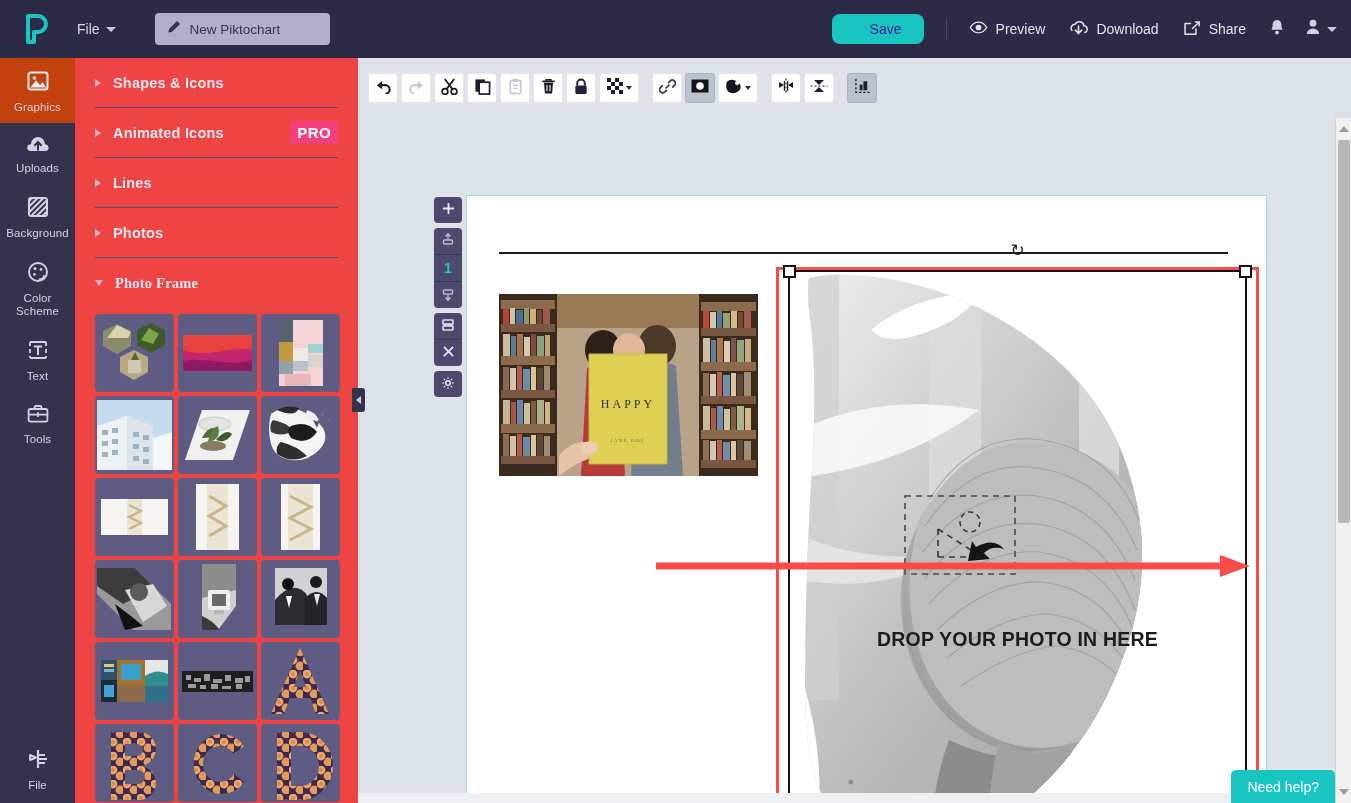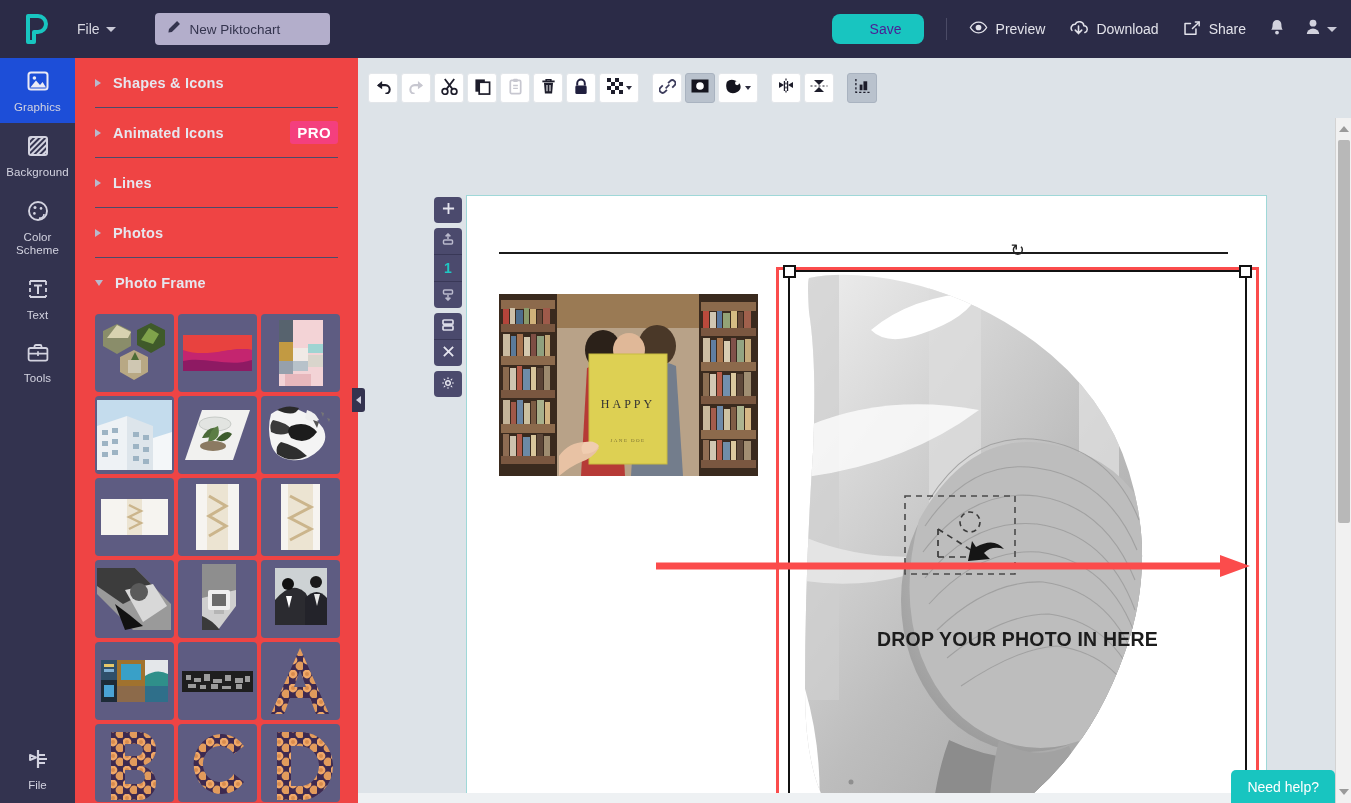--- a/index.html
+++ b/index.html
@@ -56,21 +56,21 @@
   
   .rail {
     position: absolute; left: 0; top: 58px; width: 75px; height: 745px;
     background: #33334f;
   }
   .rail-item {
     width: 75px; padding: 12px 0 9px; display: flex; flex-direction: column;
     align-items: center; gap: 6px; cursor: pointer;
     color: #d3d3e0; font-size: 11.5px; line-height: 13px; text-align: center;
   }
-  .rail-item.active { background: #1d4ed8; }
+  .rail-item.active { background: #c2410c; }
   .rail-item .ri-label { letter-spacing: .1px; }
   .rail-tour {
     position: absolute; bottom: 12px; left: 0; width: 75px;
     display: flex; flex-direction: column; align-items: center; gap: 6px;
     cursor: pointer; color: #d3d3e0; font-size: 11.5px;
   }
 
   
   .panel {
     position: absolute; left: 75px; top: 58px; width: 283px; height: 745px;
@@ -88,21 +88,21 @@
     border-bottom: 4.5px solid transparent; border-left: 6px solid #b9b9cc;
   }
   .tri-down {
     width: 0; height: 0; border-left: 4.5px solid transparent;
     border-right: 4.5px solid transparent; border-top: 6px solid #b9b9cc;
   }
   .pro-badge {
     margin-left: auto; background: #f43f7e; color: #fff; font-size: 15px;
     font-weight: bold; border-radius: 3px; padding: 3px 7px; letter-spacing:.4px;
   }
-  .acc-row.open { border-bottom: none; }
+  .acc-row.open { border-bottom: none; font-family: Liberation Serif, serif; }
 
   .thumb-grid {
     display: grid; grid-template-columns: repeat(3, 79px);
     gap: 4px; padding-top: 6px;
   }
   .thumb {
     width: 79px; height: 78px; background: #5e5c82; border-radius: 4px;
     cursor: pointer; overflow: hidden; position: relative;
   }
   .thumb > .art { position: absolute; inset: 0; }
@@ -314,20 +314,29 @@
       <span>
         <svg width="22" height="22" viewBox="0 0 22 22">
           <rect x="1.5" y="2.5" width="19" height="17" rx="2.5" fill="none" stroke="#eceaf5" stroke-width="2"></rect>
           <circle cx="7.4" cy="8" r="1.8" fill="#eceaf5"></circle>
           <path d="M3.3 17.5 L9 10.5 L13 15 L15.6 12 L19 17.5 Z" fill="#eceaf5"></path>
         </svg>
       </span>
       <span class="ri-label">Graphics</span>
     </div>
 
+    <div class="rail-item">
+      <span>
+        <svg width="24" height="18" viewBox="0 0 24 18">
+          <path d="M4.5 16 C2 16 0.6 13.8 1.4 11.6 C2 9.8 3.8 9 5 9.2 C5.2 5 8.4 2 12 2 c3.6 0 6.8 3 7 7.2 c1.4 0 3.4 1.2 3.6 3.4 C22.8 14.6 21.2 16 19.4 16 Z" fill="#d3d3e0"></path>
+          <path d="M12 15.6 L12 7.4 M8.4 10.8 L12 7 L15.6 10.8" fill="none" stroke="#33334f" stroke-width="2"></path>
+        </svg>
+      </span>
+      <span class="ri-label">Uploads</span>
+    </div>
 
     <div class="rail-item">
       <span>
         <svg width="22" height="22" viewBox="0 0 22 22">
           <defs>
             <pattern id="hatch" width="4" height="4" patternUnits="userSpaceOnUse" patternTransform="rotate(45)">
               <rect width="2" height="4" fill="#d3d3e0"></rect>
             </pattern>
           </defs>
           <rect x="2" y="2" width="18" height="18" rx="2" fill="url(#hatch)" stroke="#d3d3e0" stroke-width="2"></rect>

